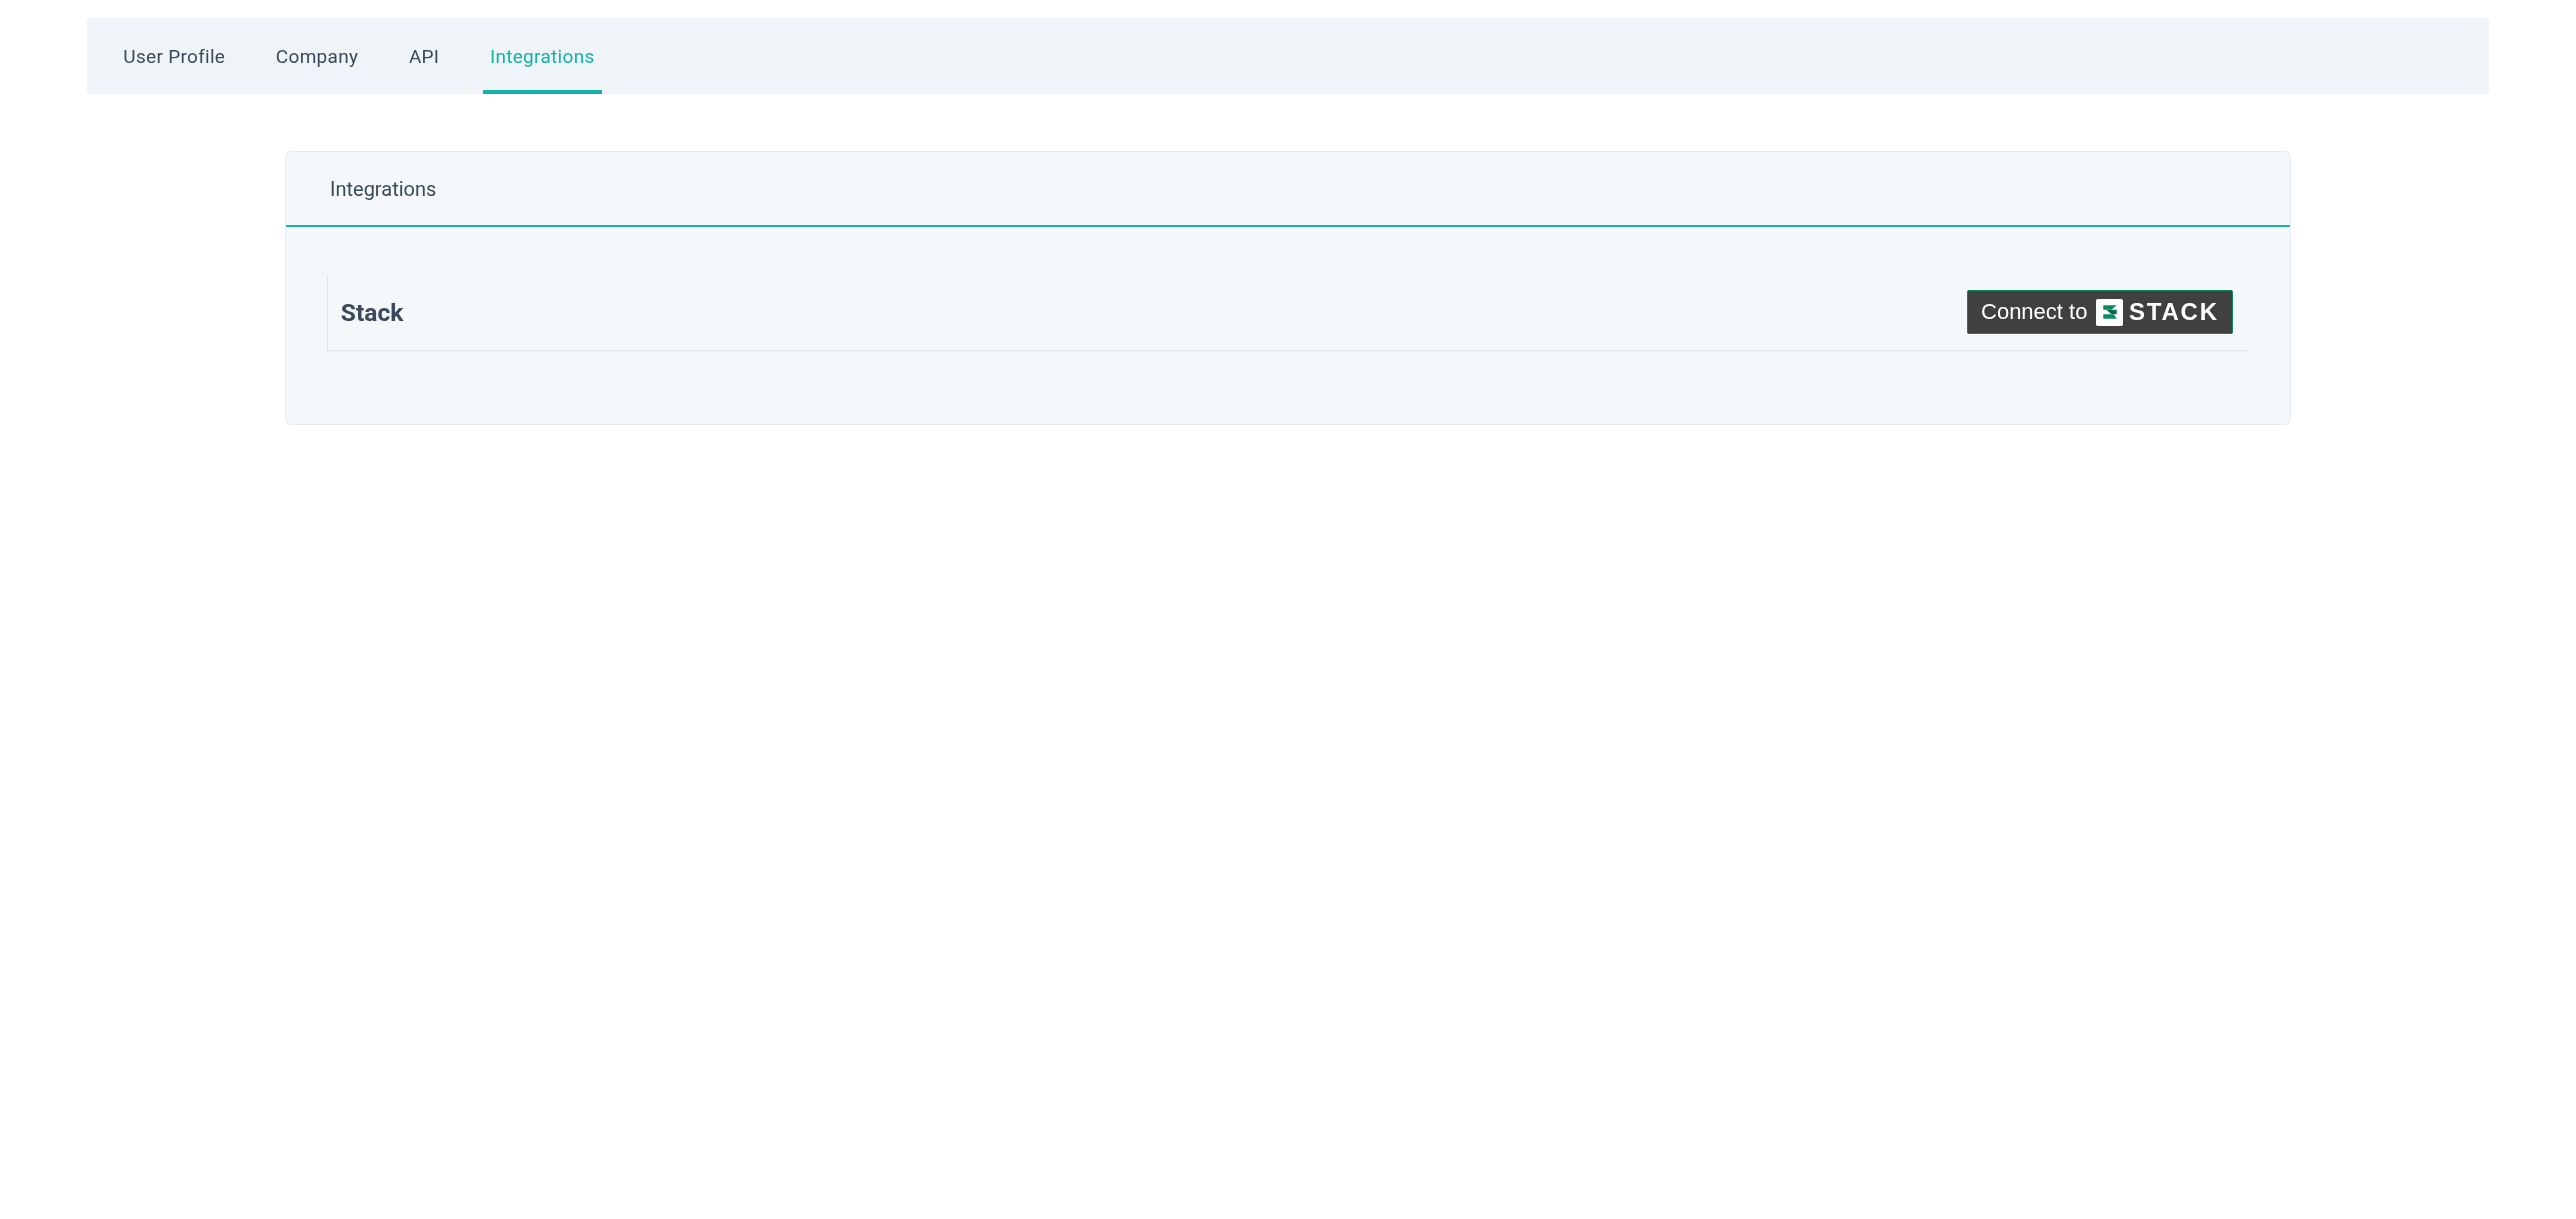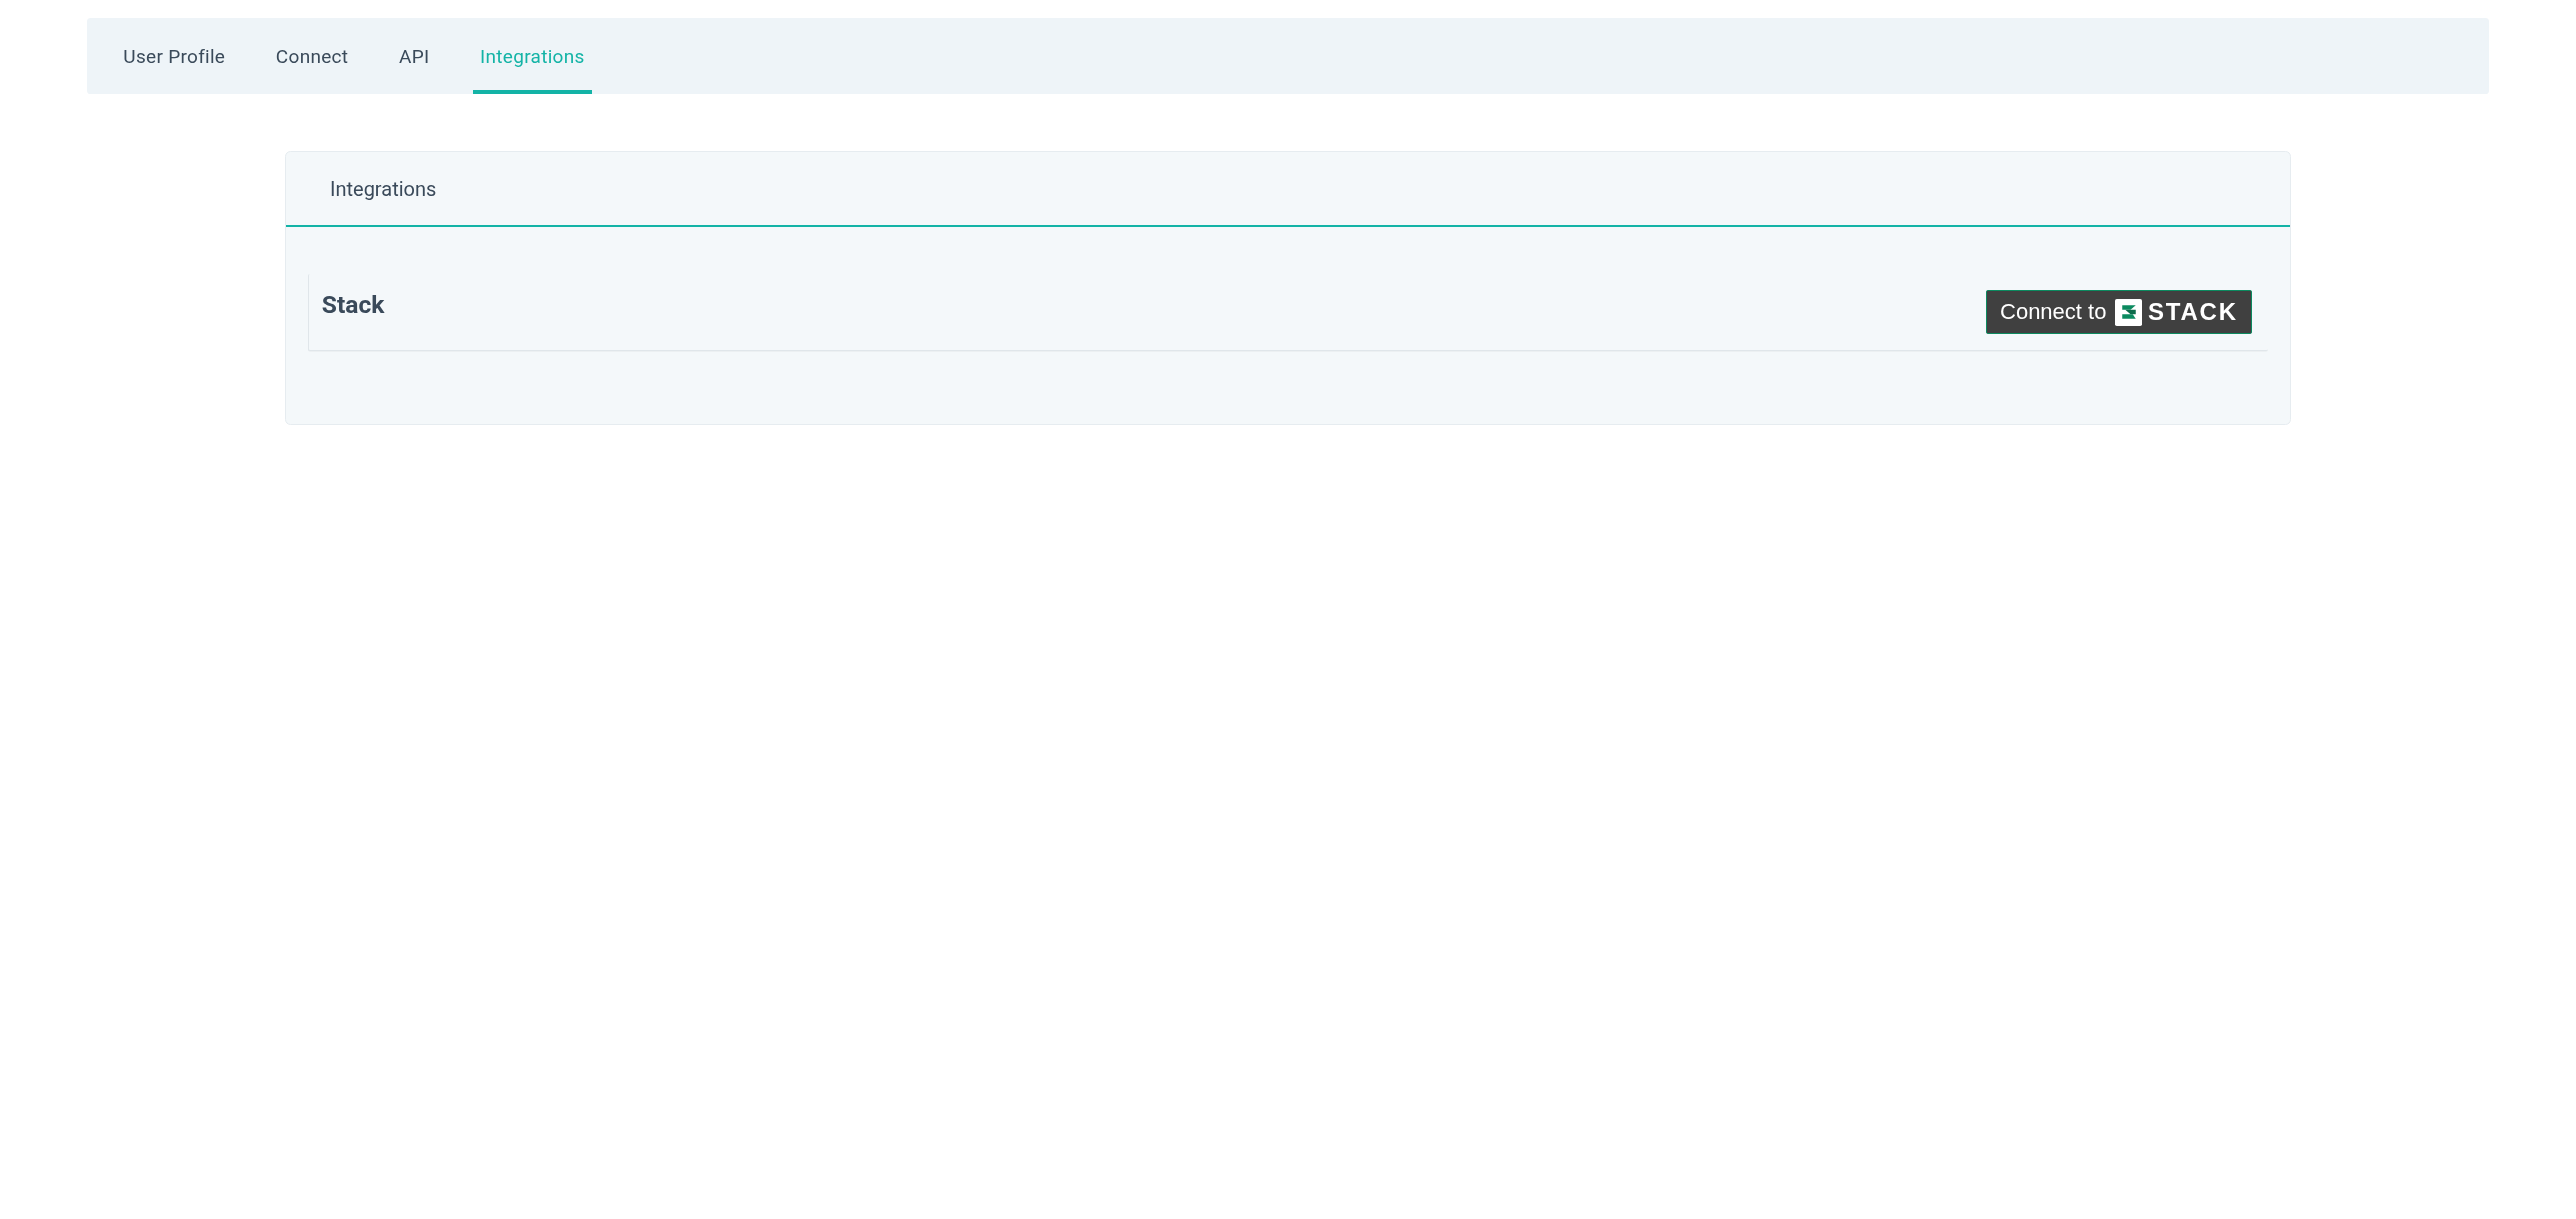--- a/index.html
+++ b/index.html
@@ -54,30 +54,30 @@
       border: 0.9px solid #e6ecf0;
       padding-bottom: 73px;
     }
     .card-header {
       padding: 25.5px 44px 24px 44px;
       font-size: 20px;
       color: #3a4a5a;
       border-bottom: 2.7px solid #13b3a6;
     }
     .integration-row {
-      margin: 0 22px;
+      margin: 0 41px;
       margin-top: 47px;
       background: #f4f8fa;
       border-left: 0.9px solid #e0e6ea;
       border-bottom: 0.9px solid #e0e6ea;
       box-shadow: 0 0.9px 0 rgba(0,0,0,0.03);
       border-radius: 1.8px;
       padding: 16.4px 16.4px 16.4px 12.8px;
       display: flex;
-      align-items: flex-start;
+      align-items: center;
       justify-content: space-between;
       gap: 30px;
     }
     .integration-row:first-of-type {
       margin-top: 47px;
     }
     .integration-row + .integration-row {
       margin-top: 55px;
     }
     .integration-title {
@@ -153,21 +153,21 @@
       display: block;
     }
   </style>
 </head>
 <body>
 
 <div class="page-wrap">
 
   <nav class="tabs-bar">
     <div class="tab">User Profile</div>
-    <div class="tab">Connect</div>
+    <div class="tab">Company</div>
     <div class="tab">API</div>
     <div class="tab active">Integrations</div>
   </nav>
 
   <div class="content">
     <section class="card">
 
       <div class="card-header">Integrations</div>
 
       <div class="integration-row">

